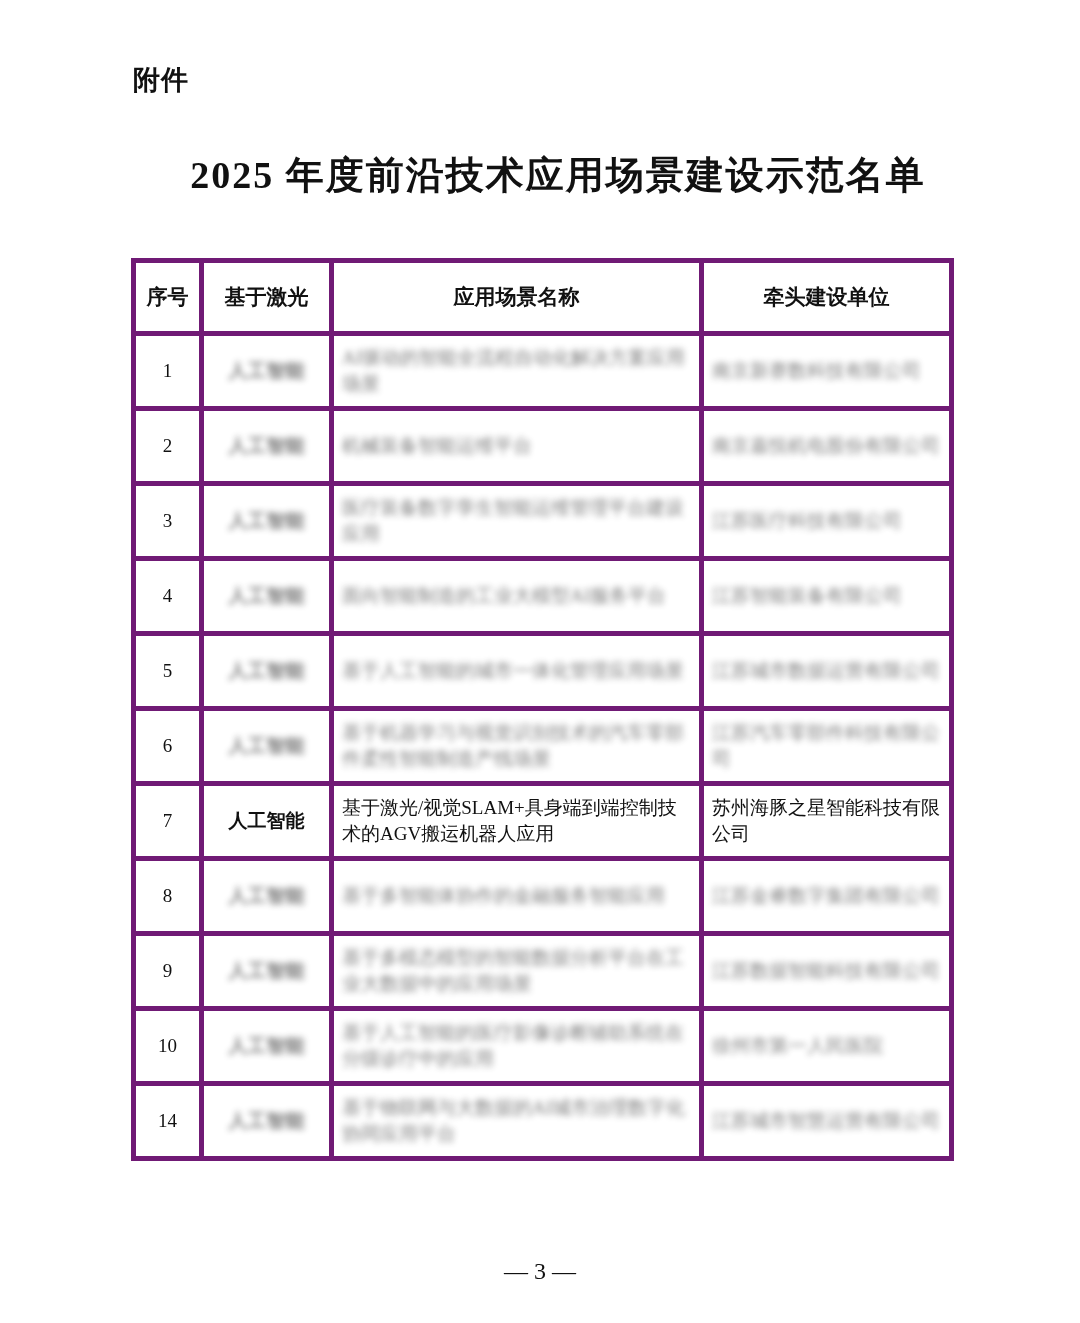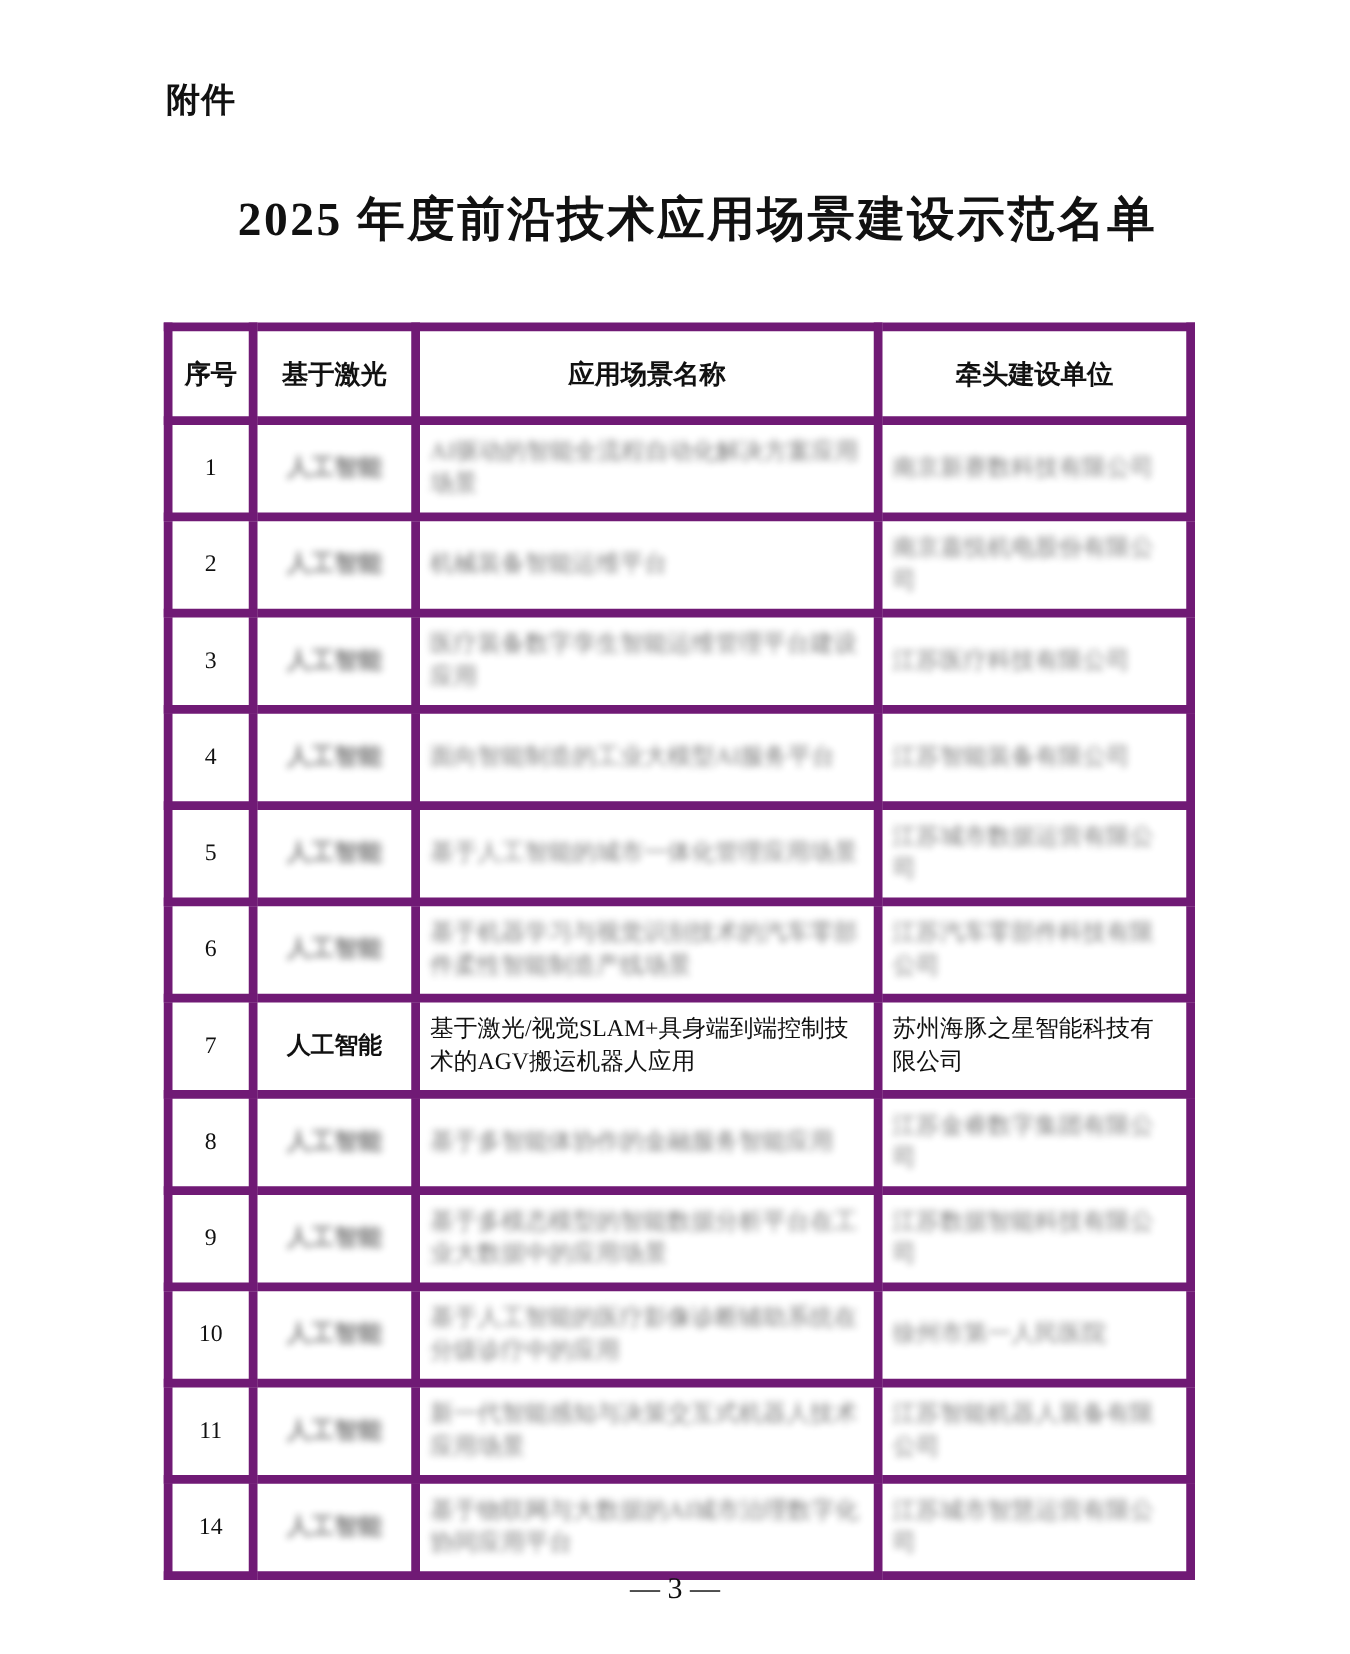--- a/index.html
+++ b/index.html
@@ -48,21 +48,21 @@
     top: 258px;
     width: 818px;
   }
   table.list-table {
     border-collapse: collapse;
     width: 818px;
     table-layout: fixed;
   }
   table.list-table th,
   table.list-table td {
-    border: 7px solid #701a75;
+    border: 5px solid #701a75;
     padding: 6px 8px;
     font-size: 19px;
     line-height: 1.35;
     vertical-align: middle;
     font-family: "Liberation Serif", "DejaVu Serif", serif;
   }
   table.list-table thead th {
     text-align: center;
     font-weight: bold;
     font-size: 21px;
@@ -188,26 +188,20 @@
             <td class="cell-name blurred">基于多模态模型的智能数据分析平台在工业大数据中的应用场景</td>
             <td class="cell-unit blurred">江苏数据智能科技有限公司</td>
           </tr>
           <tr class="row-body">
             <td class="cell-no">10</td>
             <td class="cell-field blurred">人工智能</td>
             <td class="cell-name blurred">基于人工智能的医疗影像诊断辅助系统在分级诊疗中的应用</td>
             <td class="cell-unit blurred">徐州市第一人民医院</td>
           </tr>
           <tr class="row-body">
-            <td class="cell-no">11</td>
-            <td class="cell-field blurred">人工智能</td>
-            <td class="cell-name blurred">新一代智能感知与决策交互式机器人技术应用场景</td>
-            <td class="cell-unit blurred">江苏智能机器人装备有限公司</td>
-          </tr>
-          <tr class="row-body">
             <td class="cell-no">14</td>
             <td class="cell-field blurred">人工智能</td>
             <td class="cell-name blurred">基于物联网与大数据的AI城市治理数字化协同应用平台</td>
             <td class="cell-unit blurred">江苏城市智慧运营有限公司</td>
           </tr>
         </tbody>
     </table>
   </div>
 
   <div class="page-number">— 3 —</div>

